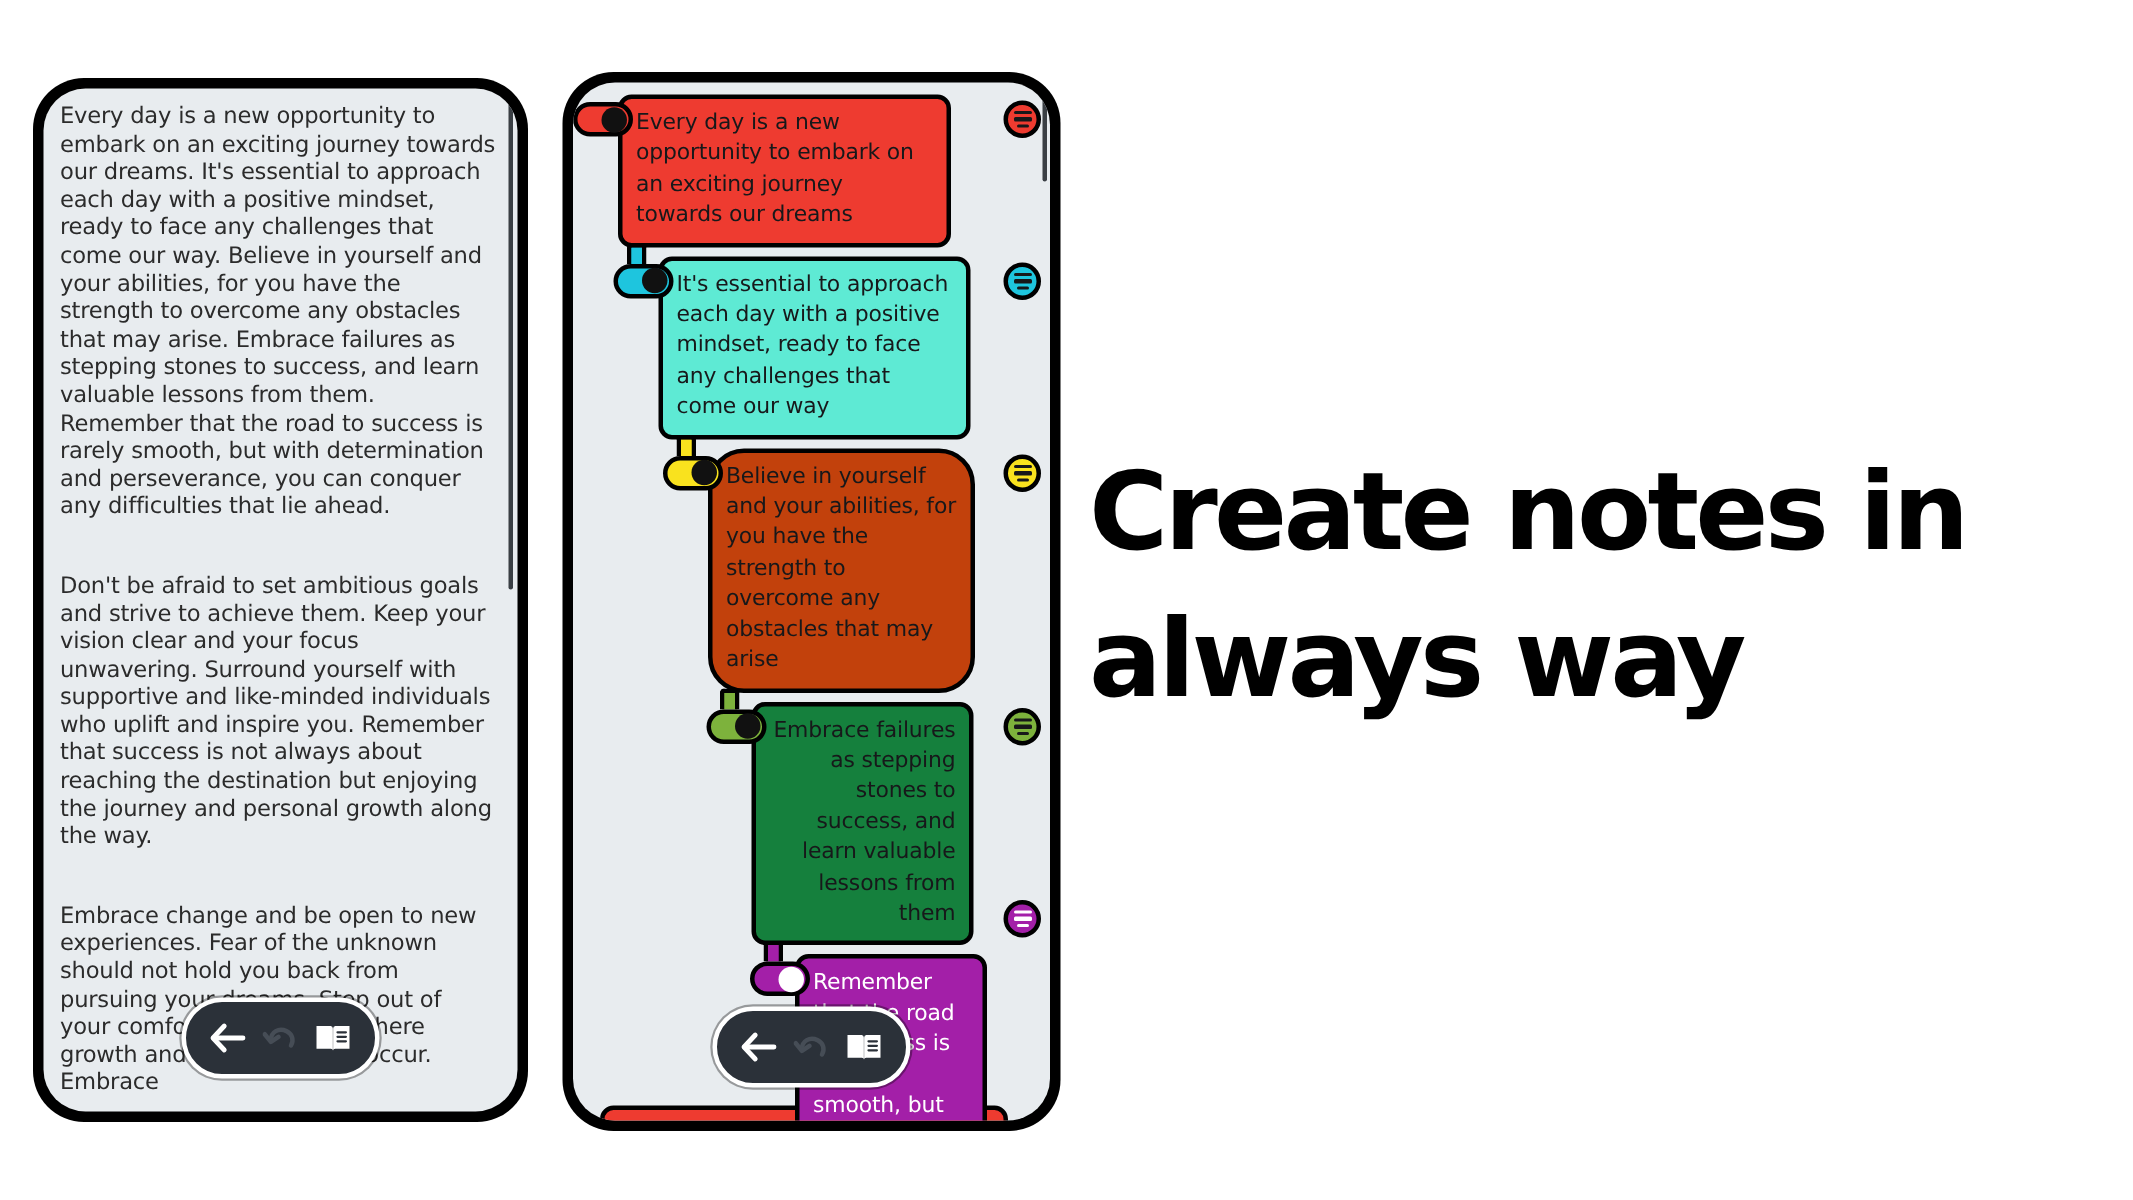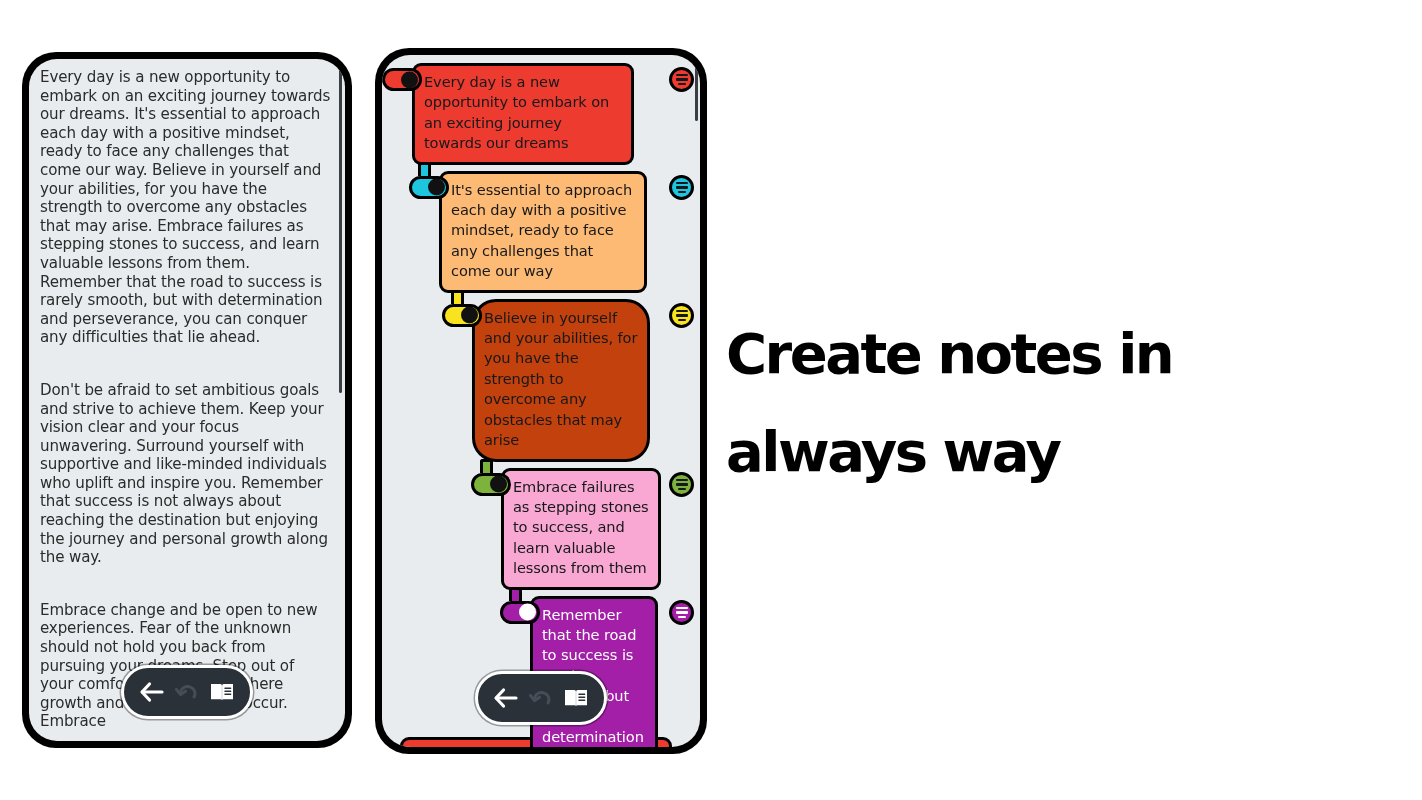--- a/index.html
+++ b/index.html
@@ -179,25 +179,25 @@
     z-index: 20;
     box-shadow: 0 0 0 1.5px rgba(0,0,0,0.35);
   }
   .navbar svg { display: block; }
   .nav-btn { display: flex; align-items: center; justify-content: center; }
 
   
   .headline {
     position: absolute;
     left: 726px;
-    top: 305px;
+    top: 292px;
     width: 660px;
     font-family: "DejaVu Sans", "Liberation Sans", sans-serif;
     font-weight: bold;
-    font-size: 56px;
+    font-size: 72px;
     line-height: 98px;
     letter-spacing: -2.5px;
     color: #000000;
   }
 </style>
 </head>
 <body>
 
 <div class="stage">
 
@@ -250,21 +250,21 @@
           <div class="menu-badge dark-lines" style="background: rgb(238, 59, 48); top: 12px;">
             <i></i>
             <i></i>
             <i class="short"></i>
           </div>
           <div class="note-row" style="margin-left: 27px; margin-top: 6px;">
             <div class="connector" style="left: 9px; background: rgb(30, 197, 222);"></div>
             <div class="toggle" style="background: rgb(30, 197, 222);">
               <span class="knob"></span>
             </div>
-            <div class="card dark-text" style="background: #fdba74; width: 208px;"><span>It's essential to approach each day with a positive mindset, ready to face any challenges that come our way</span></div>
+            <div class="card dark-text" style="background: #5eead4; width: 208px;"><span>It's essential to approach each day with a positive mindset, ready to face any challenges that come our way</span></div>
           </div>
           <div class="menu-badge dark-lines" style="background: rgb(30, 197, 222); top: 120px;">
             <i></i>
             <i></i>
             <i class="short"></i>
           </div>
           <div class="note-row" style="margin-left: 60px; margin-top: 6px;">
             <div class="connector" style="left: 9px; background: rgb(249, 226, 30);"></div>
             <div class="toggle" style="background: rgb(249, 226, 30);">
               <span class="knob"></span>
@@ -274,21 +274,21 @@
           <div class="menu-badge dark-lines" style="background: rgb(249, 226, 30); top: 248px;">
             <i></i>
             <i></i>
             <i class="short"></i>
           </div>
           <div class="note-row" style="margin-left: 89px; margin-top: 6px;">
             <div class="connector" style="left: 9px; background: rgb(125, 178, 60);"></div>
             <div class="toggle" style="background: rgb(125, 178, 60);">
               <span class="knob"></span>
             </div>
-            <div class="card dark-text" style="background: #f9a8d4; width: 160px;"><span>Embrace failures as stepping stones to success, and learn valuable lessons from them</span></div>
+            <div class="card dark-text" style="background: #15803d; width: 148px; text-align: right;"><span>Embrace failures as stepping stones to success, and learn valuable lessons from them</span></div>
           </div>
           <div class="menu-badge dark-lines" style="background: rgb(125, 178, 60); top: 417px;">
             <i></i>
             <i></i>
             <i class="short"></i>
           </div>
           <div class="note-row" style="margin-left: 118px; margin-top: 6px;">
             <div class="connector" style="left: 9px; background: rgb(163, 31, 168);"></div>
             <div class="toggle" style="background: rgb(163, 31, 168);">
               <span class="knob light"></span>

